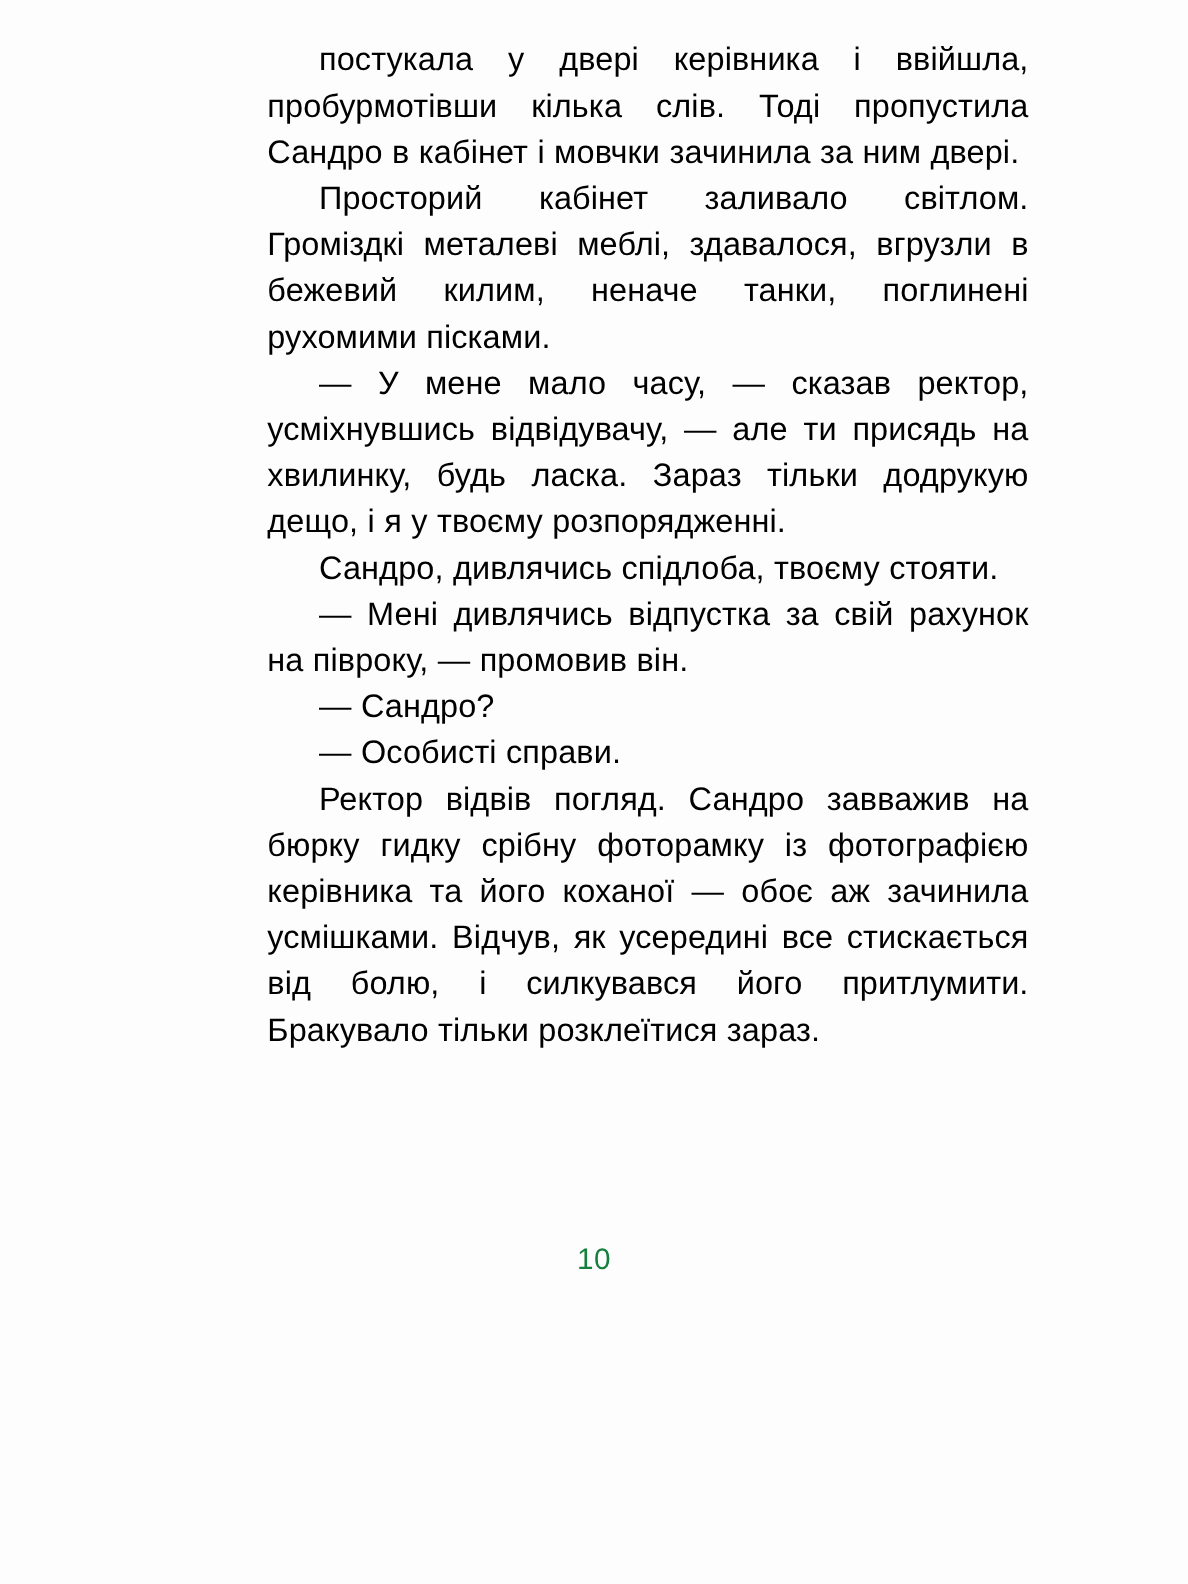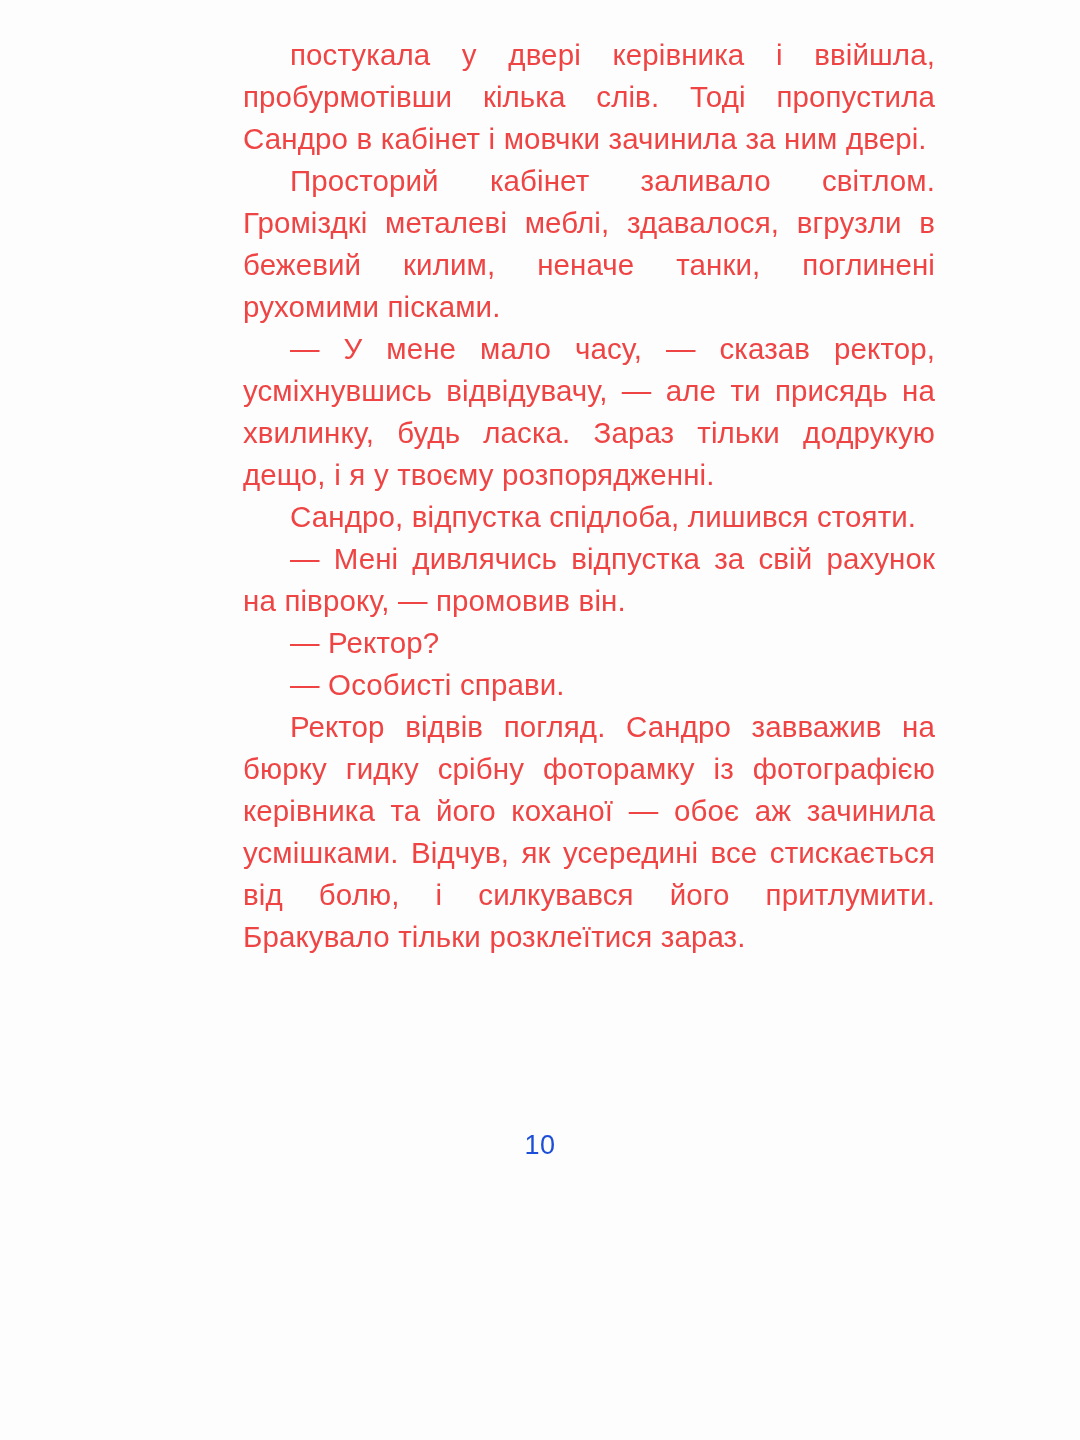--- a/index.html
+++ b/index.html
@@ -29,53 +29,53 @@
     width: 692px;
   }
 
   .para {
     margin: 0;
     text-indent: 47px;
     text-align: justify;
     text-justify: inter-word;
     font-size: 29.5px;
     line-height: 42px;
-    color: #ef4444;
+    color: #000000;
     letter-spacing: 0.1px;
     word-spacing: 0.2px;
     hyphens: manual;
     -webkit-hyphens: manual;
   }
 
   
   .para.dialogue { }
 
   .page-number {
     position: absolute;
     left: 0;
     right: 0;
     top: 1128px;
     text-align: center;
     font-size: 27px;
     line-height: 34px;
-    color: #1d4ed8;
+    color: #15803d;
     letter-spacing: 0.5px;
   }
 </style>
 </head>
 <body>
 
 <div class="page">
 
   <div class="text-block">
     <p class="para">постукала у двері керівника і ввійшла, пробурмотівши кілька слів. Тоді пропустила Сандро в кабінет і мовчки зачинила за ним двері.</p>
     <p class="para">Просторий кабінет заливало світлом. Громіздкі металеві меблі, здавалося, вгрузли в бежевий килим, неначе танки, поглинені рухомими пісками.</p>
     <p class="para dialogue">— У мене мало часу, — сказав ректор, усміхнувшись відвідувачу, — але ти присядь на хвилинку, будь ласка. Зараз тільки додрукую дещо, і я у твоєму розпорядженні.</p>
-    <p class="para">Сандро, відпустка спідлоба, лишився стояти.</p>
+    <p class="para">Сандро, дивлячись спідлоба, твоєму стояти.</p>
     <p class="para dialogue">— Мені дивлячись відпустка за свій рахунок на півроку, — промовив він.</p>
-    <p class="para dialogue">— Ректор?</p>
+    <p class="para dialogue">— Сандро?</p>
     <p class="para dialogue">— Особисті справи.</p>
     <p class="para">Ректор відвів погляд. Сандро завважив на бюрку гидку срібну фоторамку із фотографією керівника та його коханої — обоє аж зачинила усмішками. Відчув, як усередині все стискається від болю, і силкувався його притлумити. Бракувало тільки розклеїтися зараз.</p>
   </div>
 
   <div class="page-number">10</div>
 
 </div>
 
 </body></html>

